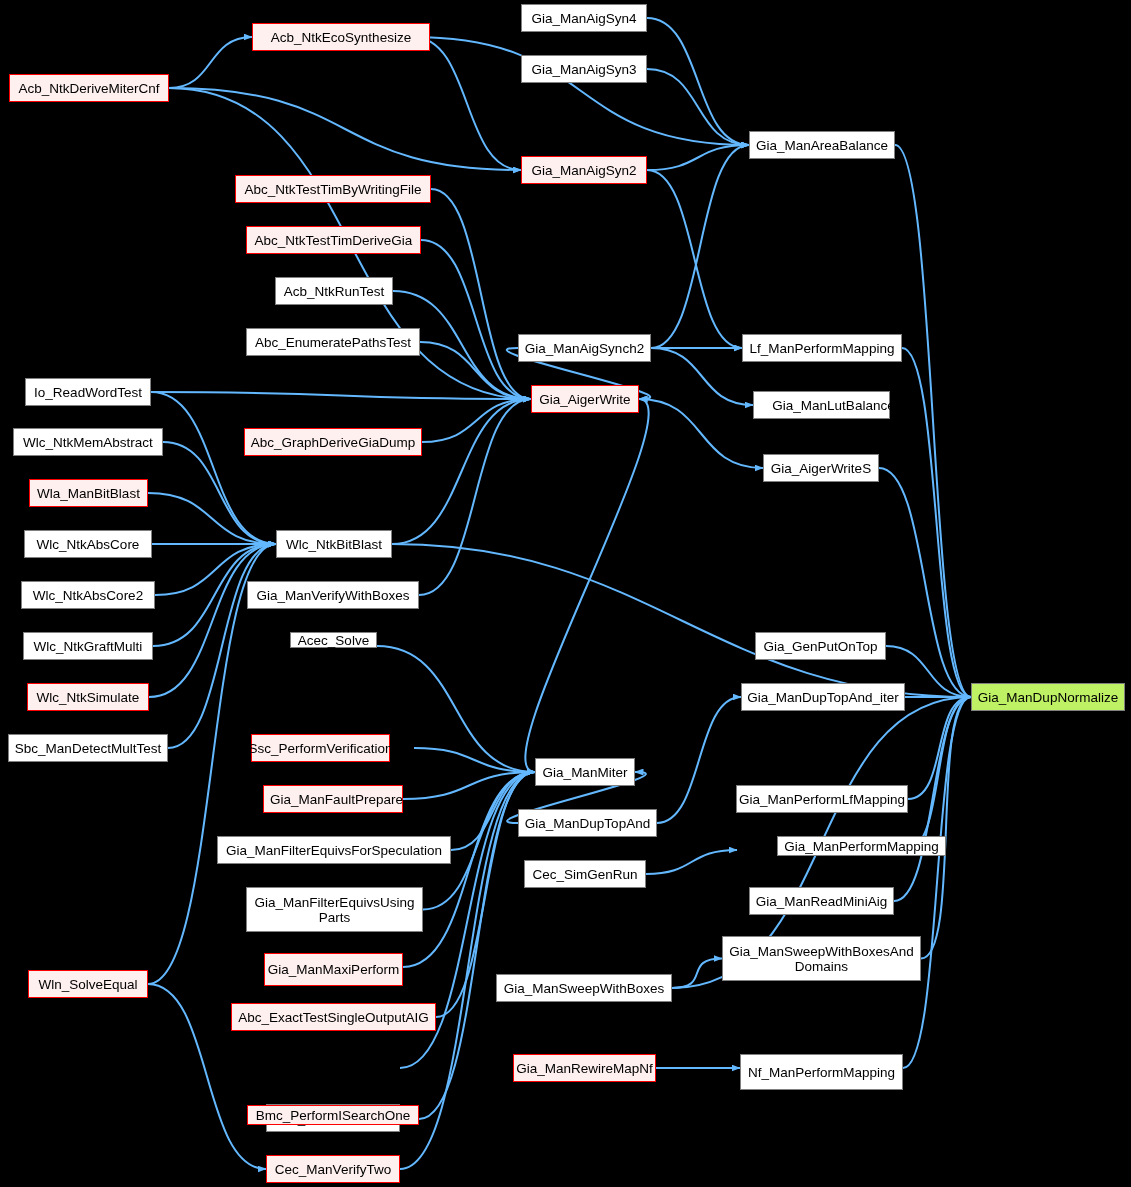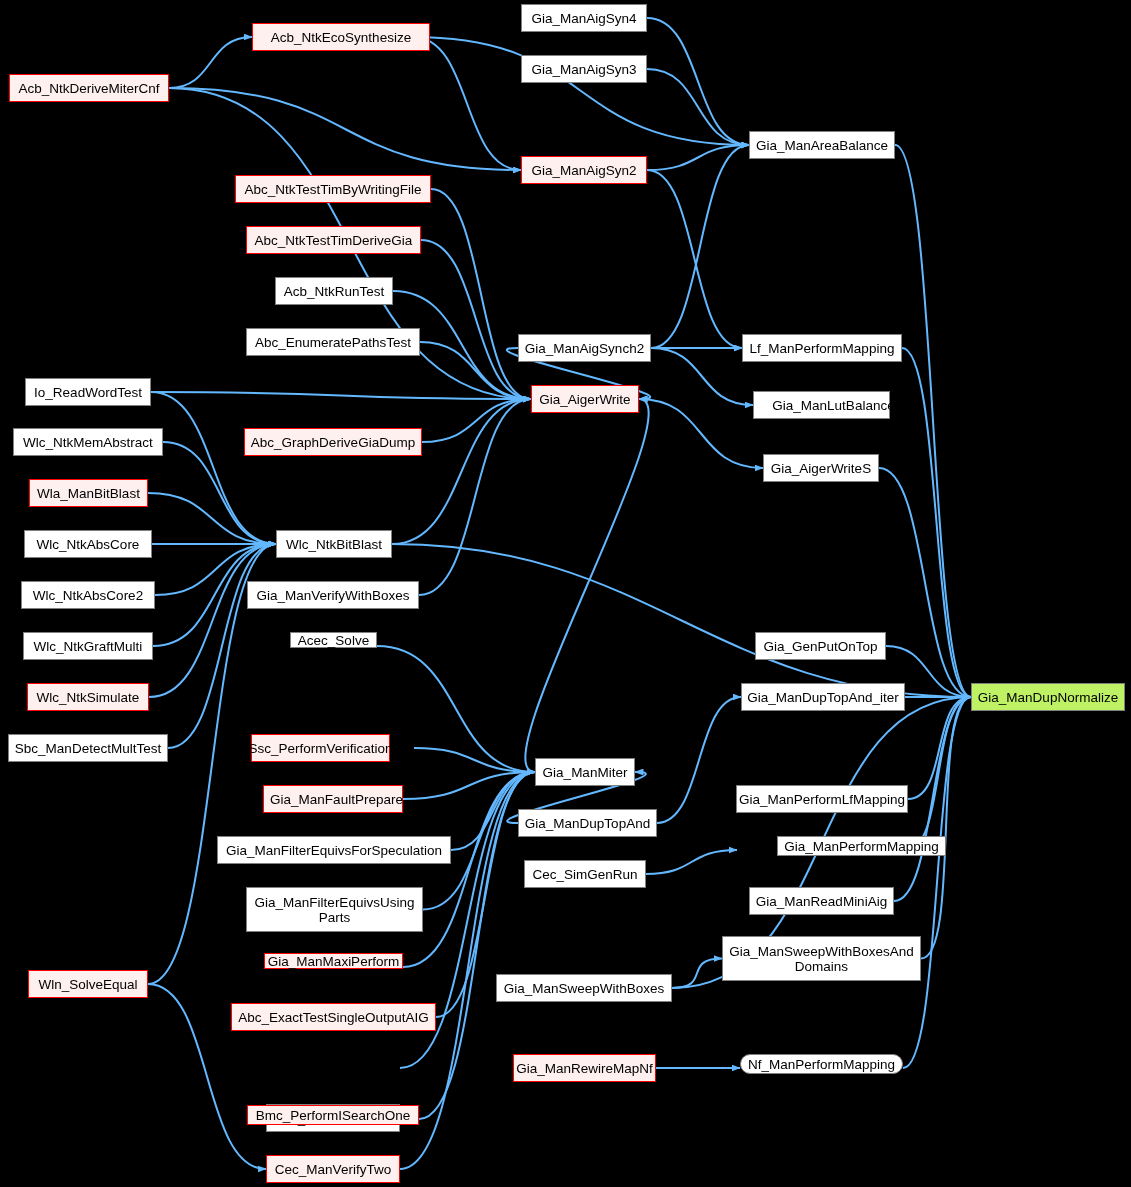--- a/index.html
+++ b/index.html
@@ -158,25 +158,25 @@
       <div class="node hl" style="left: 251px; top: 734px; width: 139px; height: 28px;">Ssc_PerformVerification</div>
       <div class="node hl" style="left: 263px; top: 785px; width: 140px; height: 28px; padding-left: 7px;">Gia_ManFaultPrepare</div>
       <div class="node plain" style="left: 518px; top: 809px; width: 139px; height: 28px;">Gia_ManDupTopAnd</div>
       <div class="node plain" style="left: 736px; top: 785px; width: 172px; height: 28px;">Gia_ManPerformLfMapping</div>
       <div class="node plain" style="left: 217px; top: 836px; width: 234px; height: 28px;">Gia_ManFilterEquivsForSpeculation</div>
       <div class="node plain" style="left: 737px; top: 836px; width: 169px; height: 20px; margin-left: 40px;">Gia_ManPerformMapping</div>
       <div class="node plain" style="left: 524px; top: 860px; width: 122px; height: 28px;">Cec_SimGenRun</div>
       <div class="node plain" style="left: 246px; top: 887px; width: 177px; height: 45px;">Gia_ManFilterEquivsUsing
 Parts</div>
       <div class="node plain" style="left: 749px; top: 887px; width: 145px; height: 28px;">Gia_ManReadMiniAig</div>
-      <div class="node hl" style="left: 264px; top: 953px; width: 139px; height: 16px; text-align: center;">Gia_ManMaxiPerform</div>
+      <div class="node hl" style="left: 264px; top: 953px; width: 139px; height: 33px; text-align: center;">Gia_ManMaxiPerform</div>
       <div class="node plain" style="left: 722px; top: 936px; width: 199px; height: 45px;">Gia_ManSweepWithBoxesAnd
 Domains</div>
       <div class="node hl" style="left: 231px; top: 1003px; width: 205px; height: 28px;">Abc_ExactTestSingleOutputAIG</div>
       <div class="node plain" style="left: 496px; top: 974px; width: 176px; height: 28px;">Gia_ManSweepWithBoxes</div>
       <div class="node hl" style="left: 28px; top: 970px; width: 120px; height: 28px;">Wln_SolveEqual</div>
       <div class="node plain" style="left: 266px; top: 1104px; width: 134px; height: 28px;">Bmc_PerformICheck</div>
       <div class="node hl" style="left: 513px; top: 1054px; width: 143px; height: 28px;">Gia_ManRewireMapNf</div>
-      <div class="node plain" style="left: 740px; top: 1054px; width: 163px; height: 20px; border-radius: 13px;">Nf_ManPerformMapping</div>
+      <div class="node plain" style="left: 740px; top: 1054px; width: 163px; height: 36px;">Nf_ManPerformMapping</div>
       <div class="node hl" style="left: 247px; top: 1105px; width: 172px; height: 20px;">Bmc_PerformISearchOne</div>
       <div class="node hl" style="left: 266px; top: 1155px; width: 134px; height: 28px;">Cec_ManVerifyTwo</div>
     </div>
 </div>
 
 </body></html>

